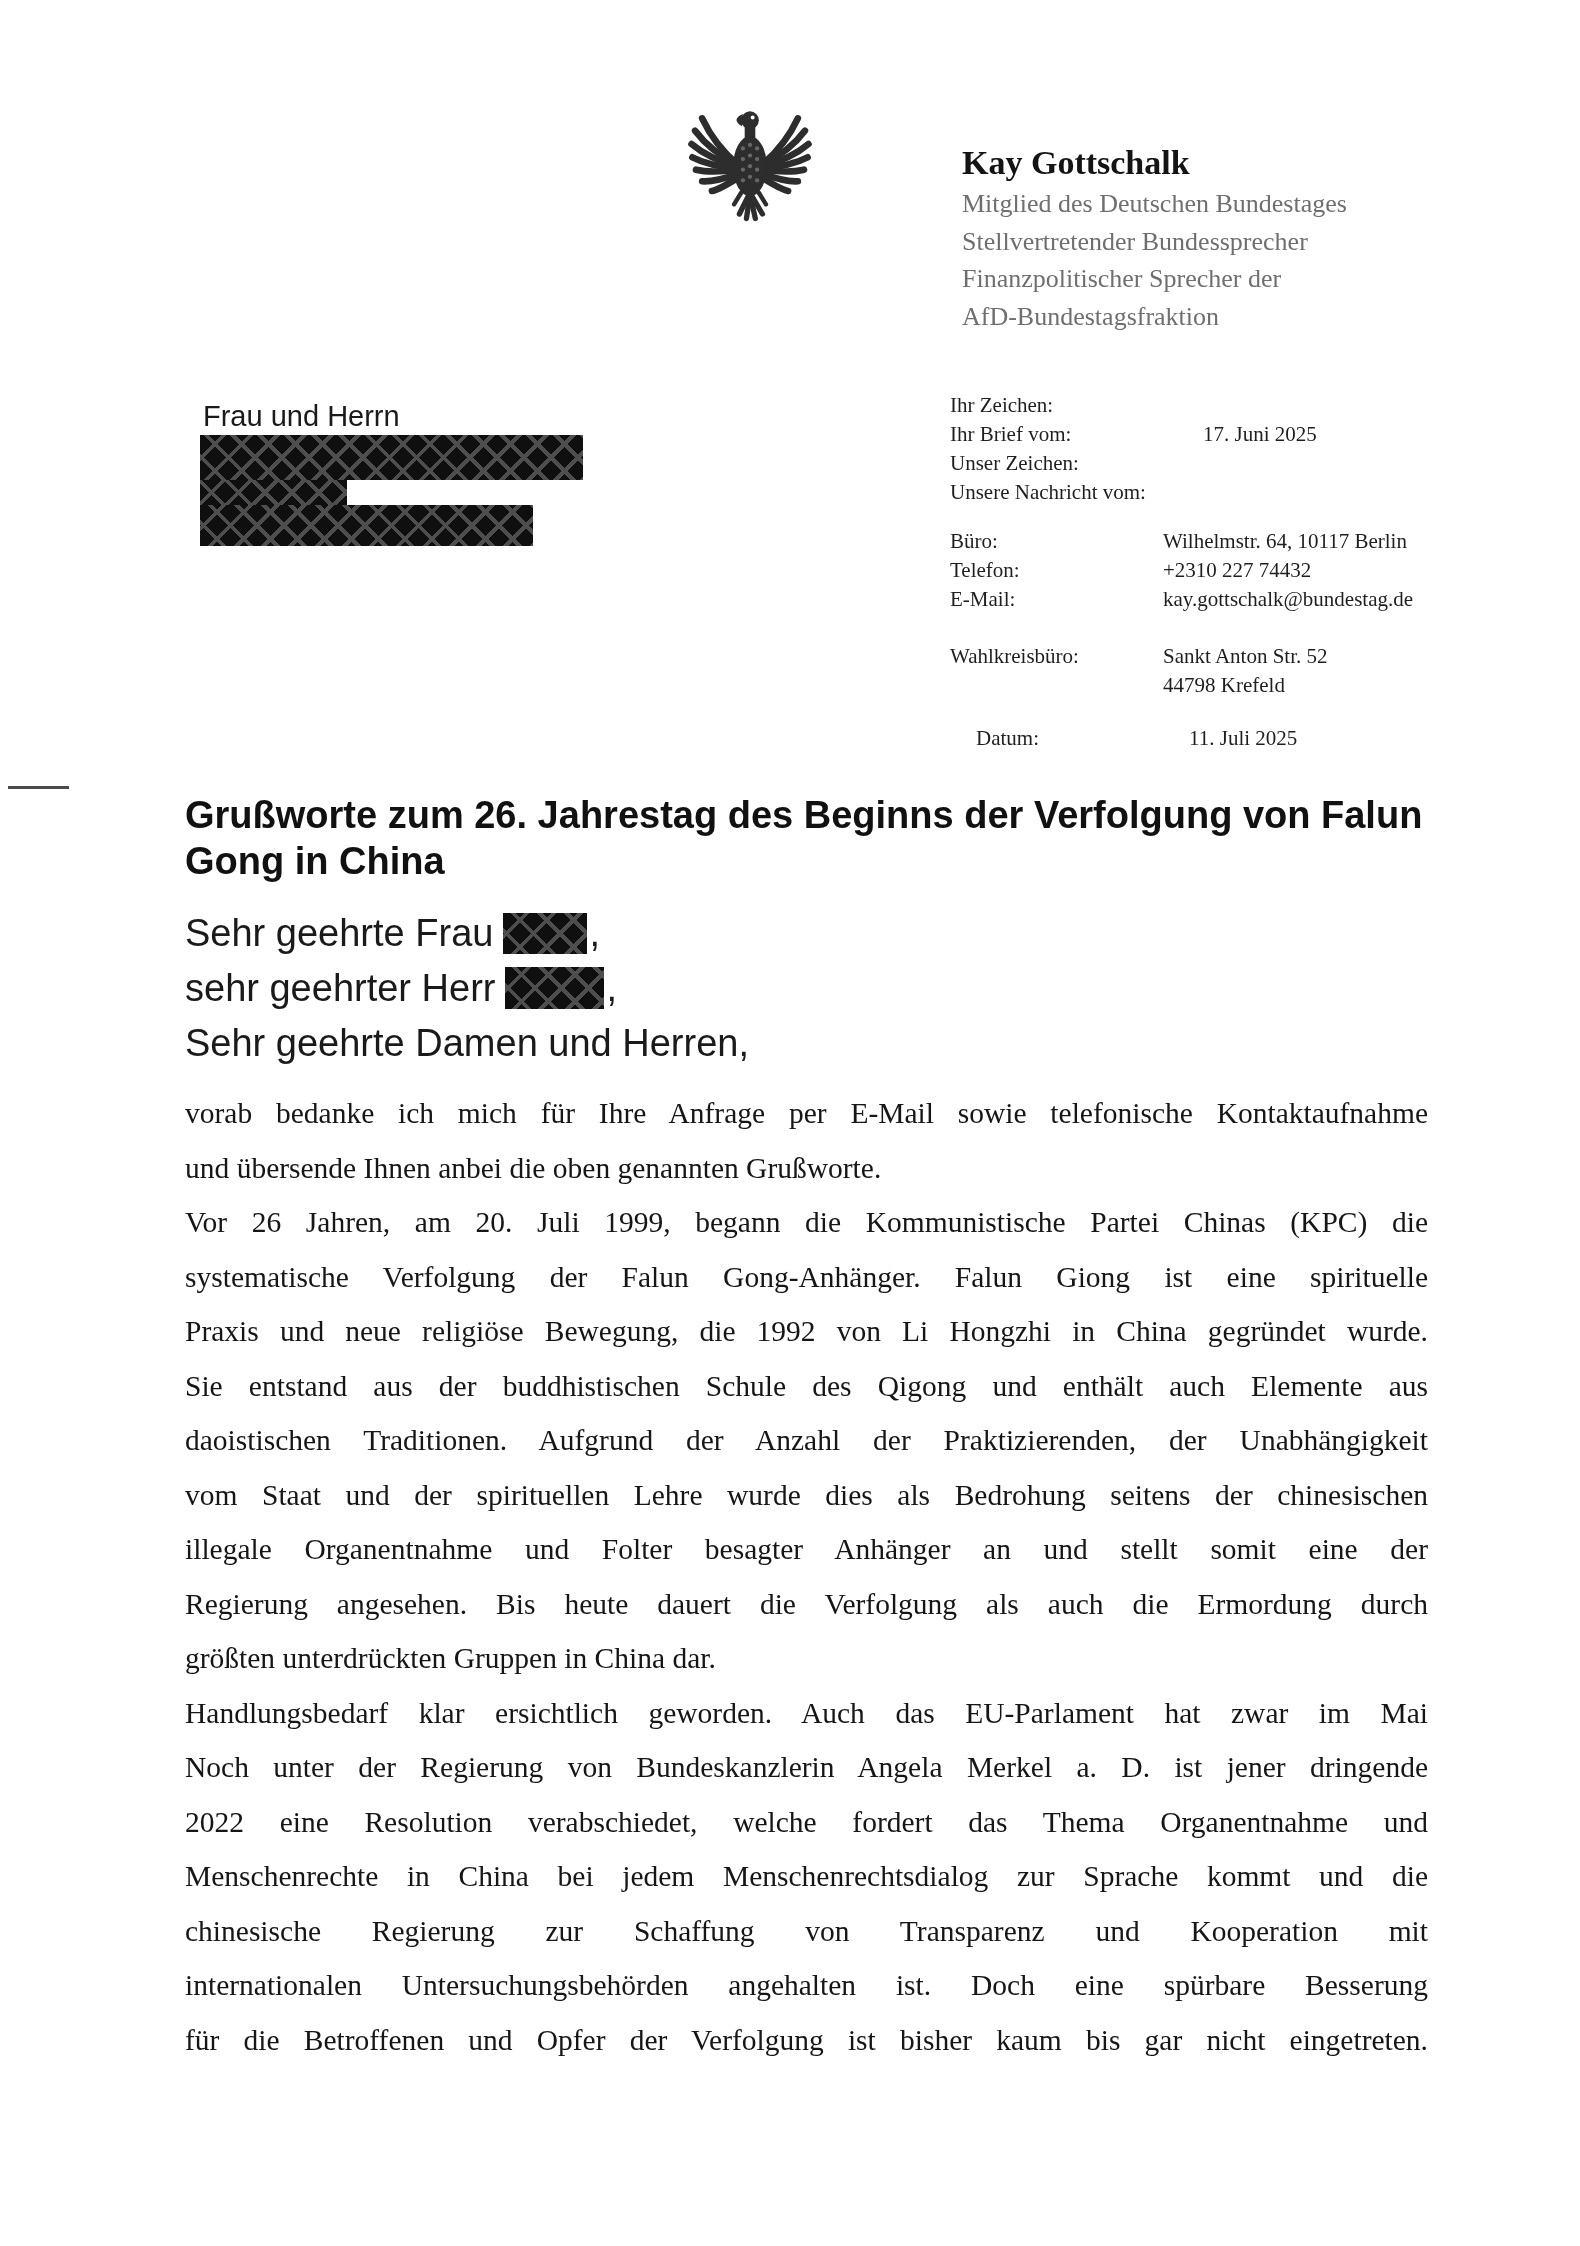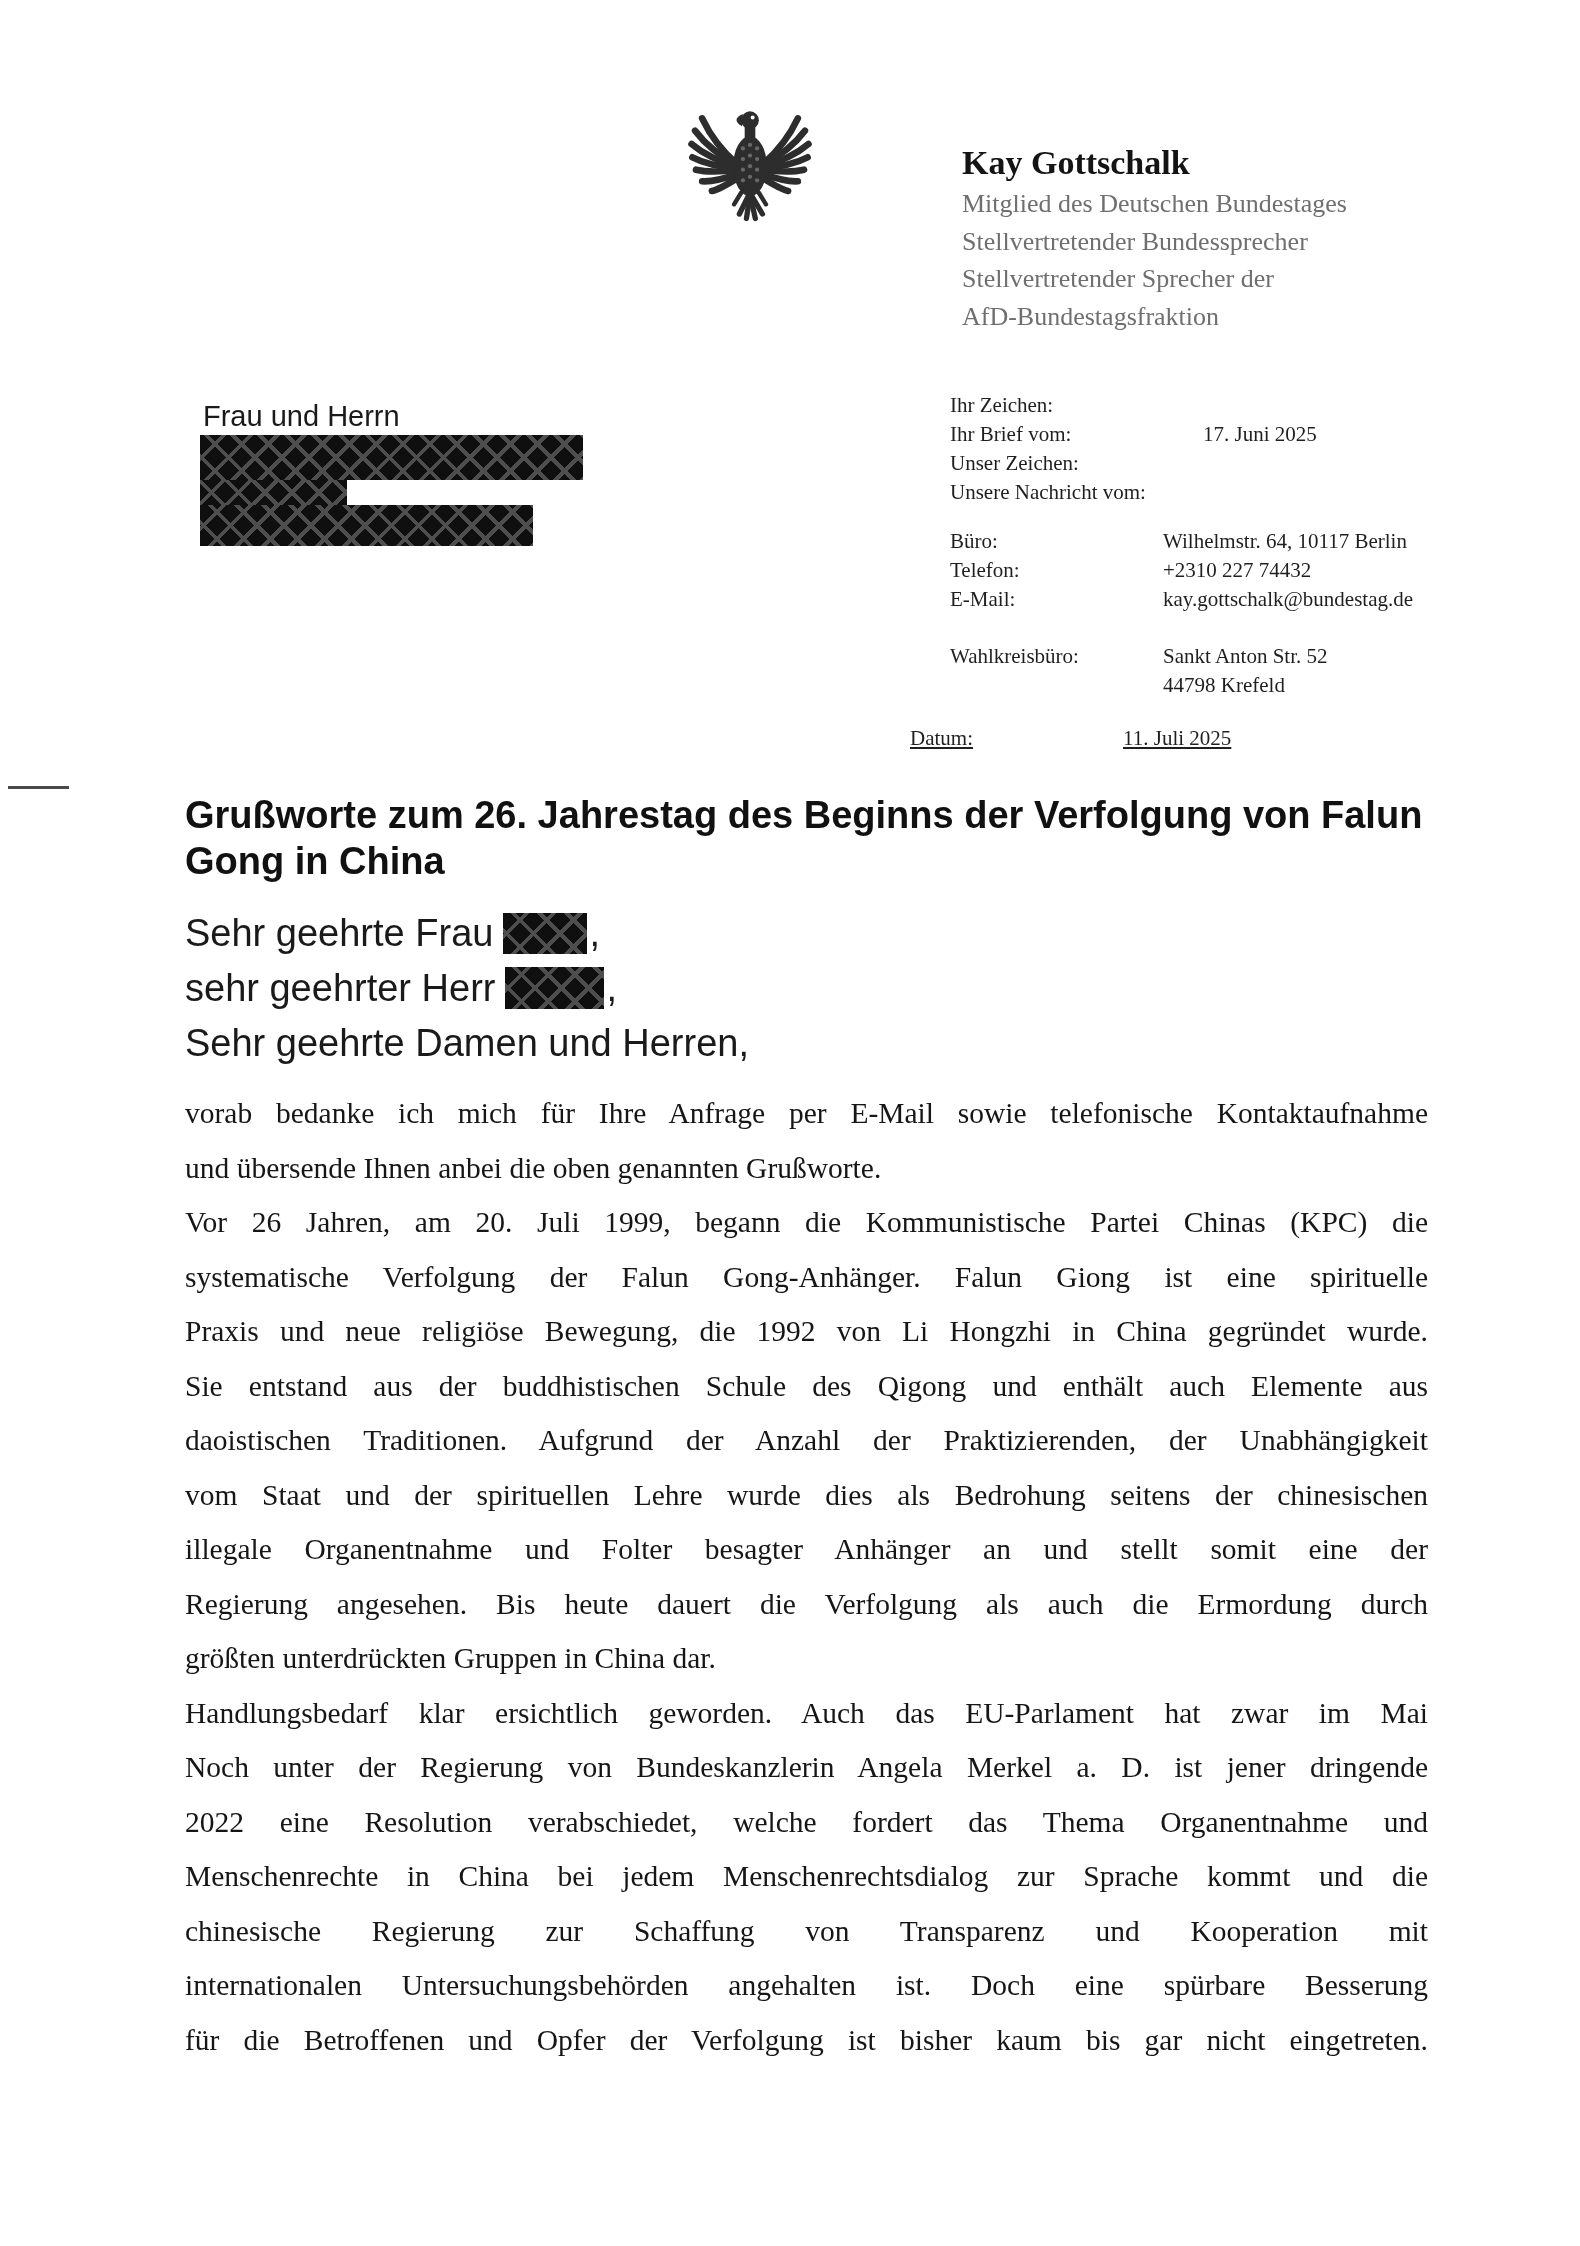--- a/index.html
+++ b/index.html
@@ -16,21 +16,21 @@
   #hdr .name{margin:0;font:bold 34px/44px "Liberation Serif","DejaVu Serif",serif;color:#141414;}
   #hdr .role{font:26px/37.5px "Liberation Serif","DejaVu Serif",serif;color:#6f6f6f;}
 
   .info{font:21px/29px "Liberation Serif","DejaVu Serif",serif;color:#1f1f1f;margin-top:47px;}
   .row{display:flex;align-items:flex-start;}
   .row .lab{width:213px;flex:none;}
   #refs{left:950px;top:344px;}
   #refs .lab{width:253px;}
   #office{left:950px;top:480px;}
   #district{left:950px;top:595px;}
-  #datum{left:910px;top:677px;text-decoration:underline;}
+  #datum{left:976px;top:677px;}
 
   #fold{left:8px;top:786px;width:61px;height:3px;background:#4a4a4a;}
 
   
   #recipient{left:200px;top:400px;}
   #recipient .line{font-size:29px;line-height:33px;margin-left:3px;}
   .redact{
     background-color:#0f0f0f;
     background-image:
       repeating-linear-gradient(45deg,transparent 0 15px,#4e4e4e 15px 19px),
@@ -103,21 +103,21 @@
         <circle cx="70" cy="94" r="2.4"></circle>
         <circle cx="78" cy="98" r="2.4"></circle>
     </g>
   </svg>
 </div>
 
 <header class="abs" id="hdr">
   <h1 class="name">Kay Gottschalk</h1>
   <div class="role">Mitglied des Deutschen Bundestages</div>
   <div class="role">Stellvertretender Bundessprecher</div>
-  <div class="role">Stellvertretender Sprecher der</div>
+  <div class="role">Finanzpolitischer Sprecher der</div>
   <div class="role">AfD-Bundestagsfraktion</div>
 </header>
 
 <div class="abs info" id="refs">
   <div class="row">
     <span class="lab">Ihr Zeichen:</span>
     <span class="val"></span>
   </div>
   <div class="row">
     <span class="lab">Ihr Brief vom:</span>

